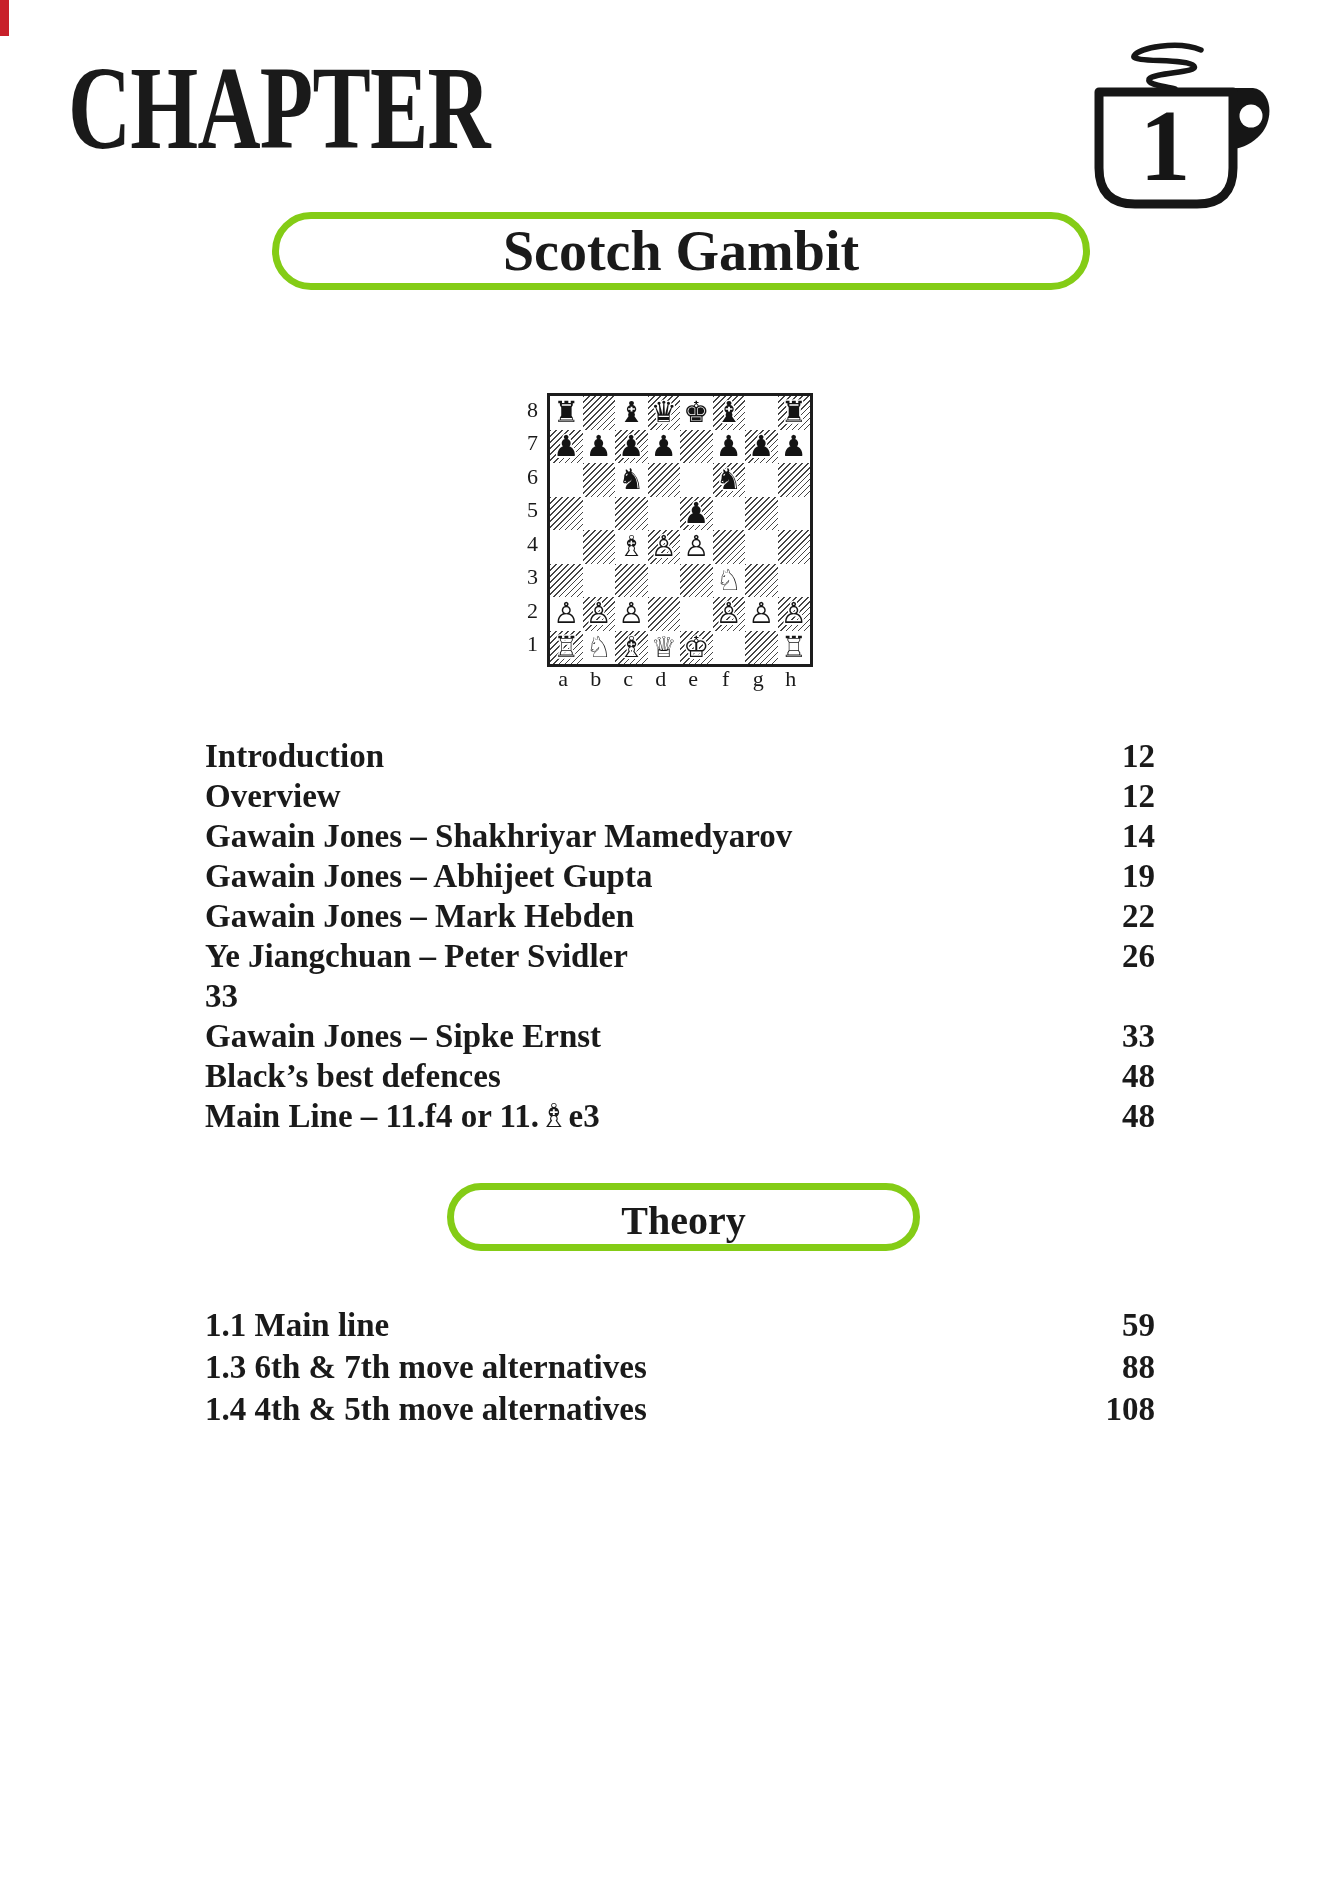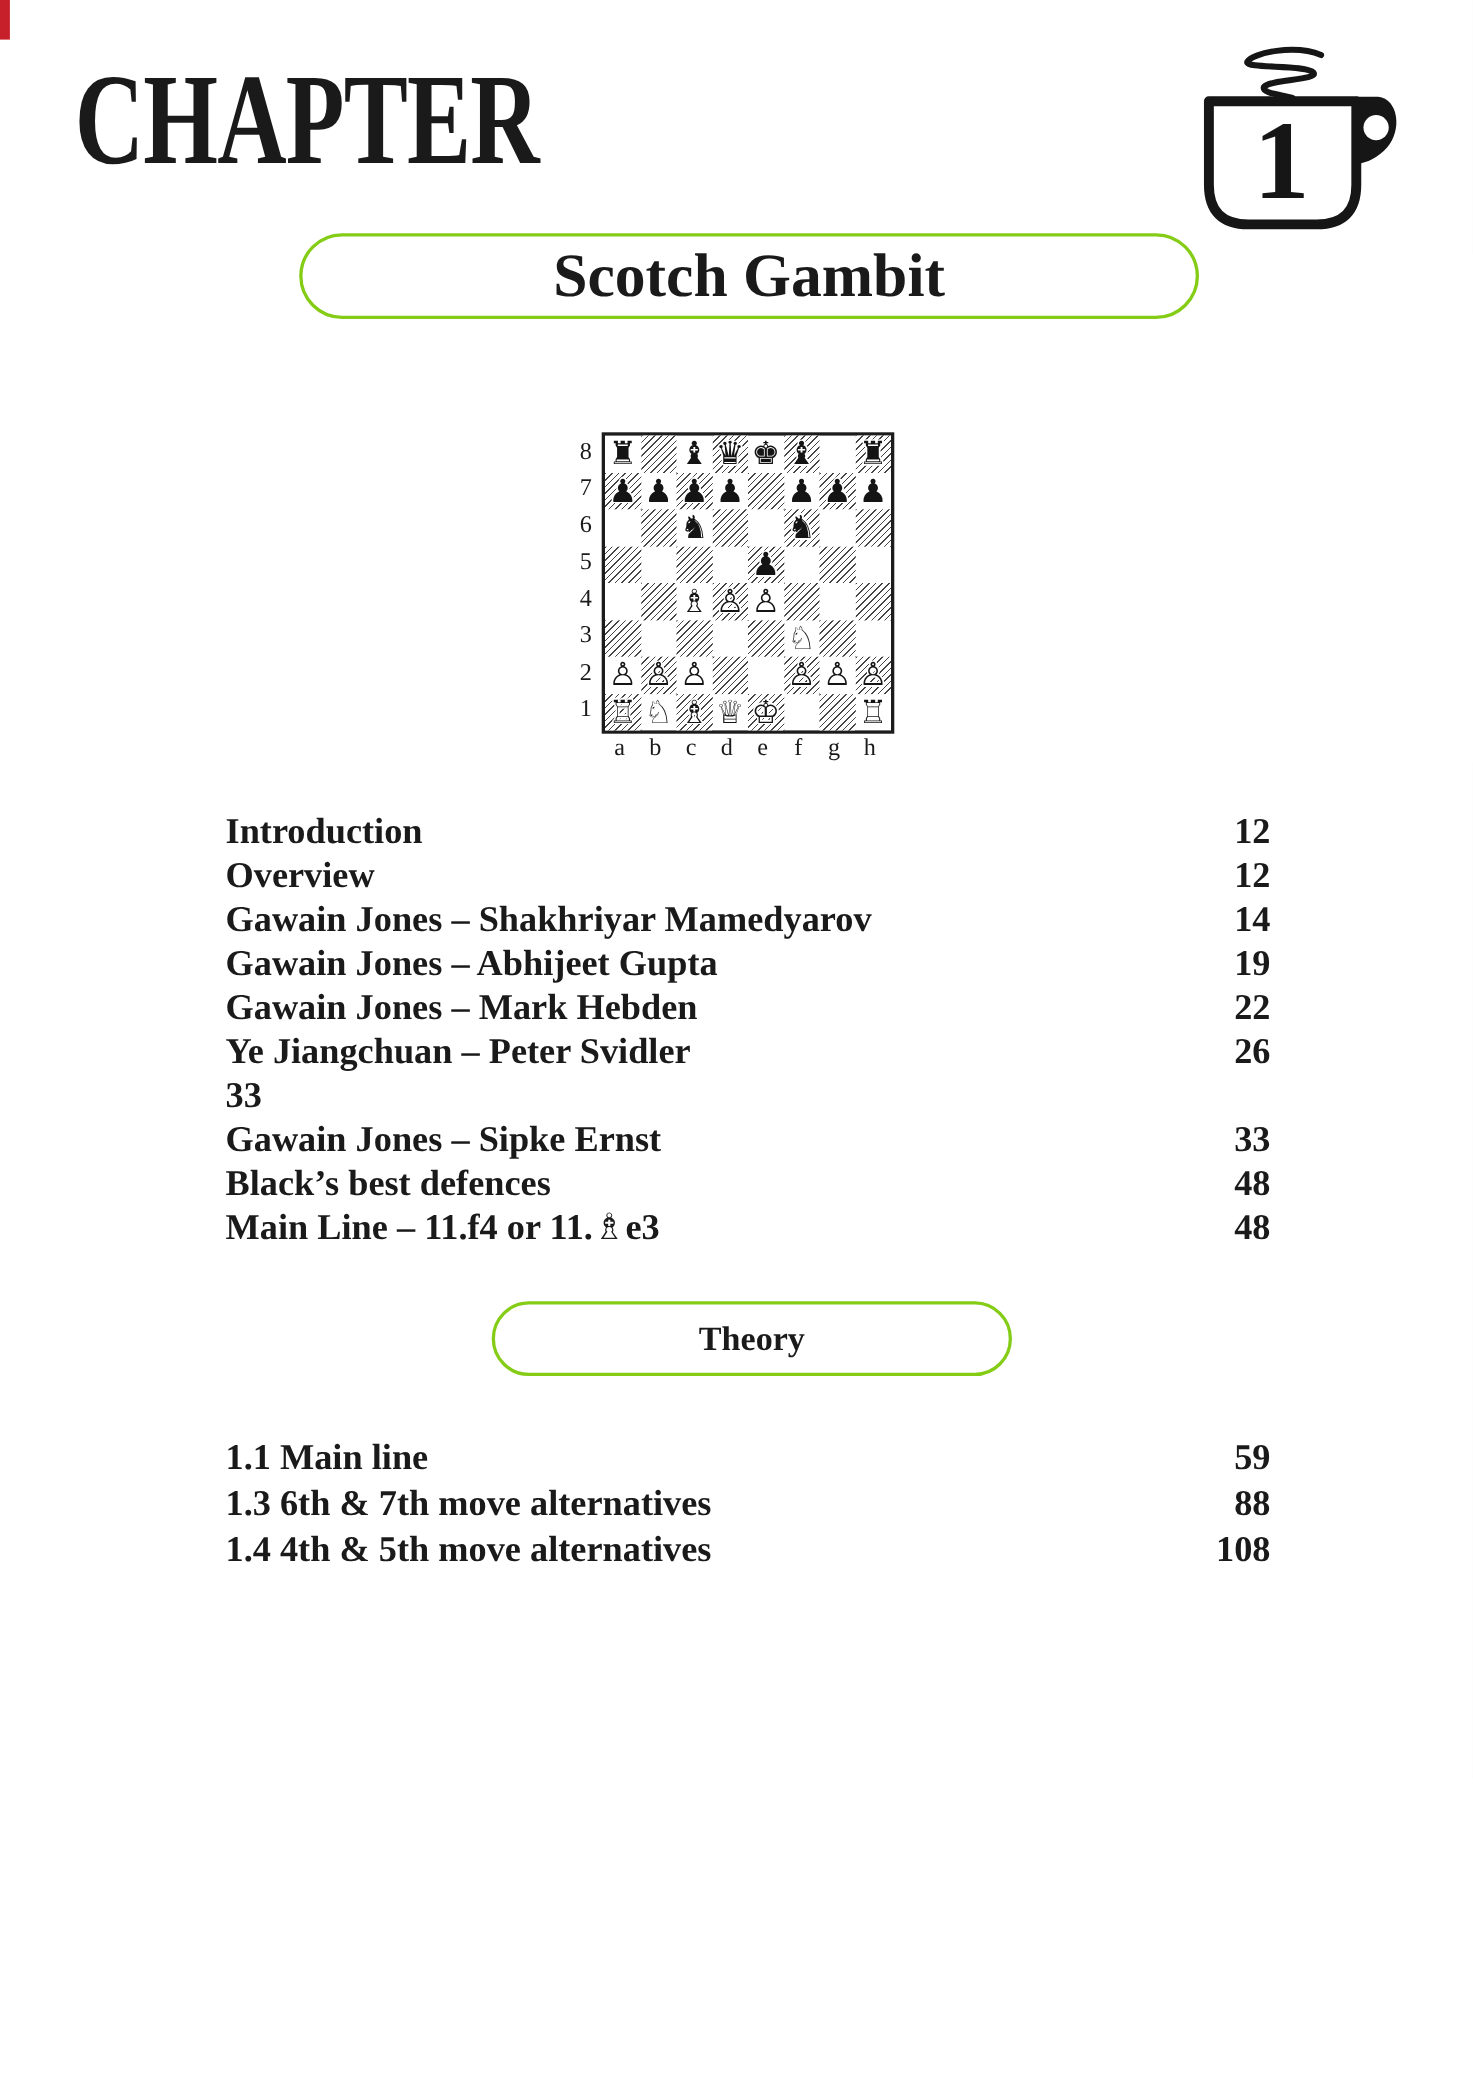--- a/index.html
+++ b/index.html
@@ -13,25 +13,25 @@
   .chapter{
     position:absolute;left:68px;top:50px;
     font-size:118px;font-weight:bold;line-height:1;white-space:nowrap;
     letter-spacing:-1px;transform:scaleX(.74);transform-origin:0 0;
   }
 
   .cup{position:absolute;left:1085px;top:22px;}
 
   .pill{
     position:absolute;box-sizing:border-box;background:#fff;
-    border:3px solid #84cc16;display:flex;align-items:center;justify-content:center;
+    border:7px solid #84cc16;display:flex;align-items:center;justify-content:center;
     font-weight:bold;white-space:nowrap;
   }
   .pill-title{left:272px;top:212px;width:818px;height:78px;border-radius:39px;font-size:56px;}
-  .pill-theory{left:447px;top:1183px;width:473px;height:68px;border-radius:34px;font-size:31px;}
+  .pill-theory{left:447px;top:1183px;width:473px;height:68px;border-radius:34px;font-size:40px;align-items:flex-end;}
 
   .ranks{
     position:absolute;left:500px;top:393px;width:38px;
     display:grid;grid-template-rows:repeat(8,33.5px);
     justify-items:end;align-items:center;font-size:22px;
   }
   .board{
     position:absolute;left:547px;top:393px;
     display:grid;grid-template-columns:repeat(8,32.5px);grid-template-rows:repeat(8,33.5px);
     border:3px solid #1c1c1c;background:#fff;

